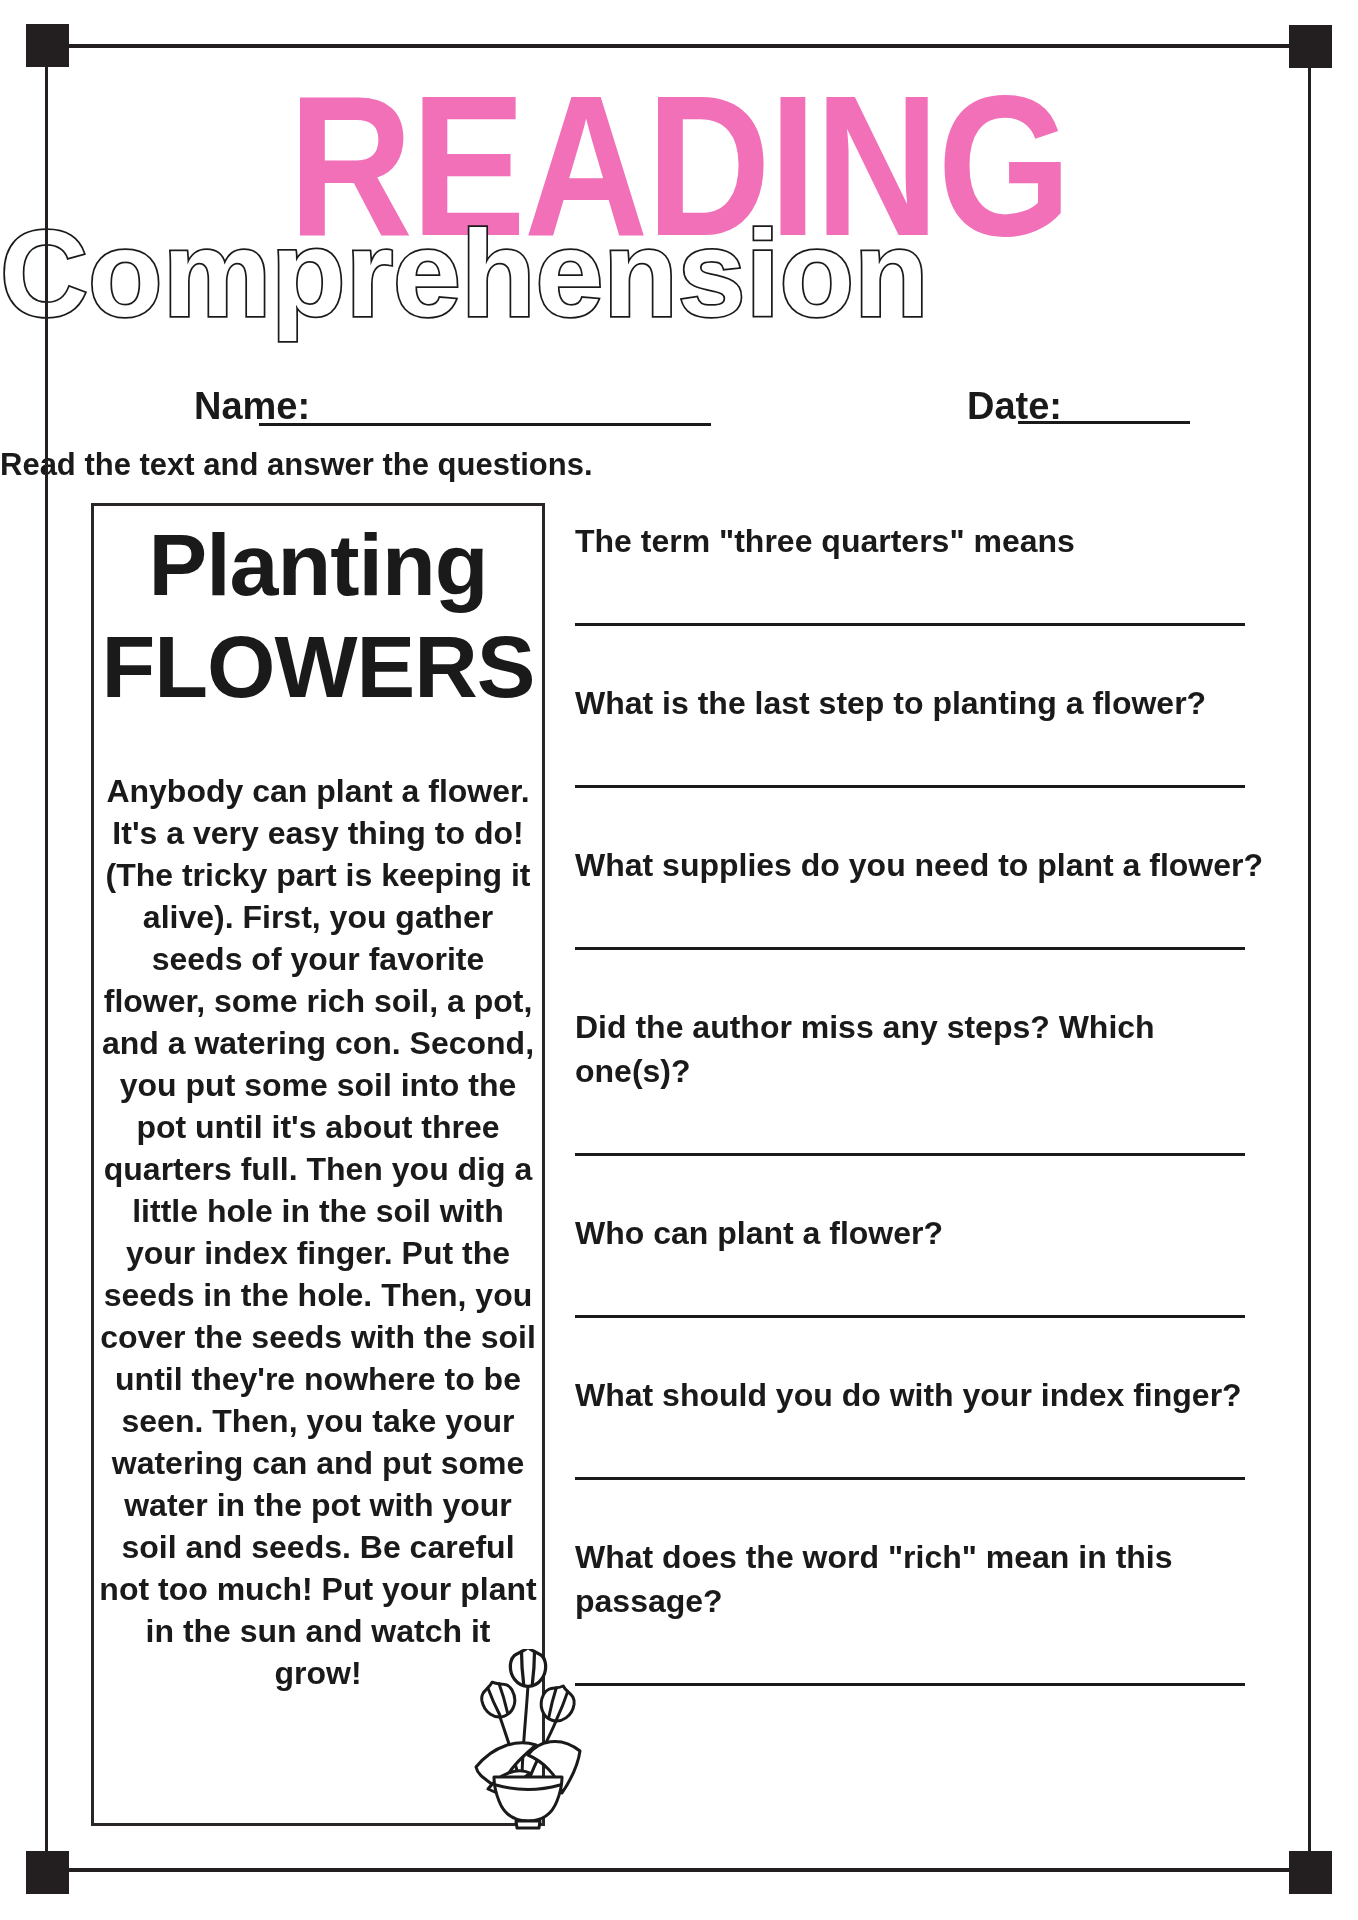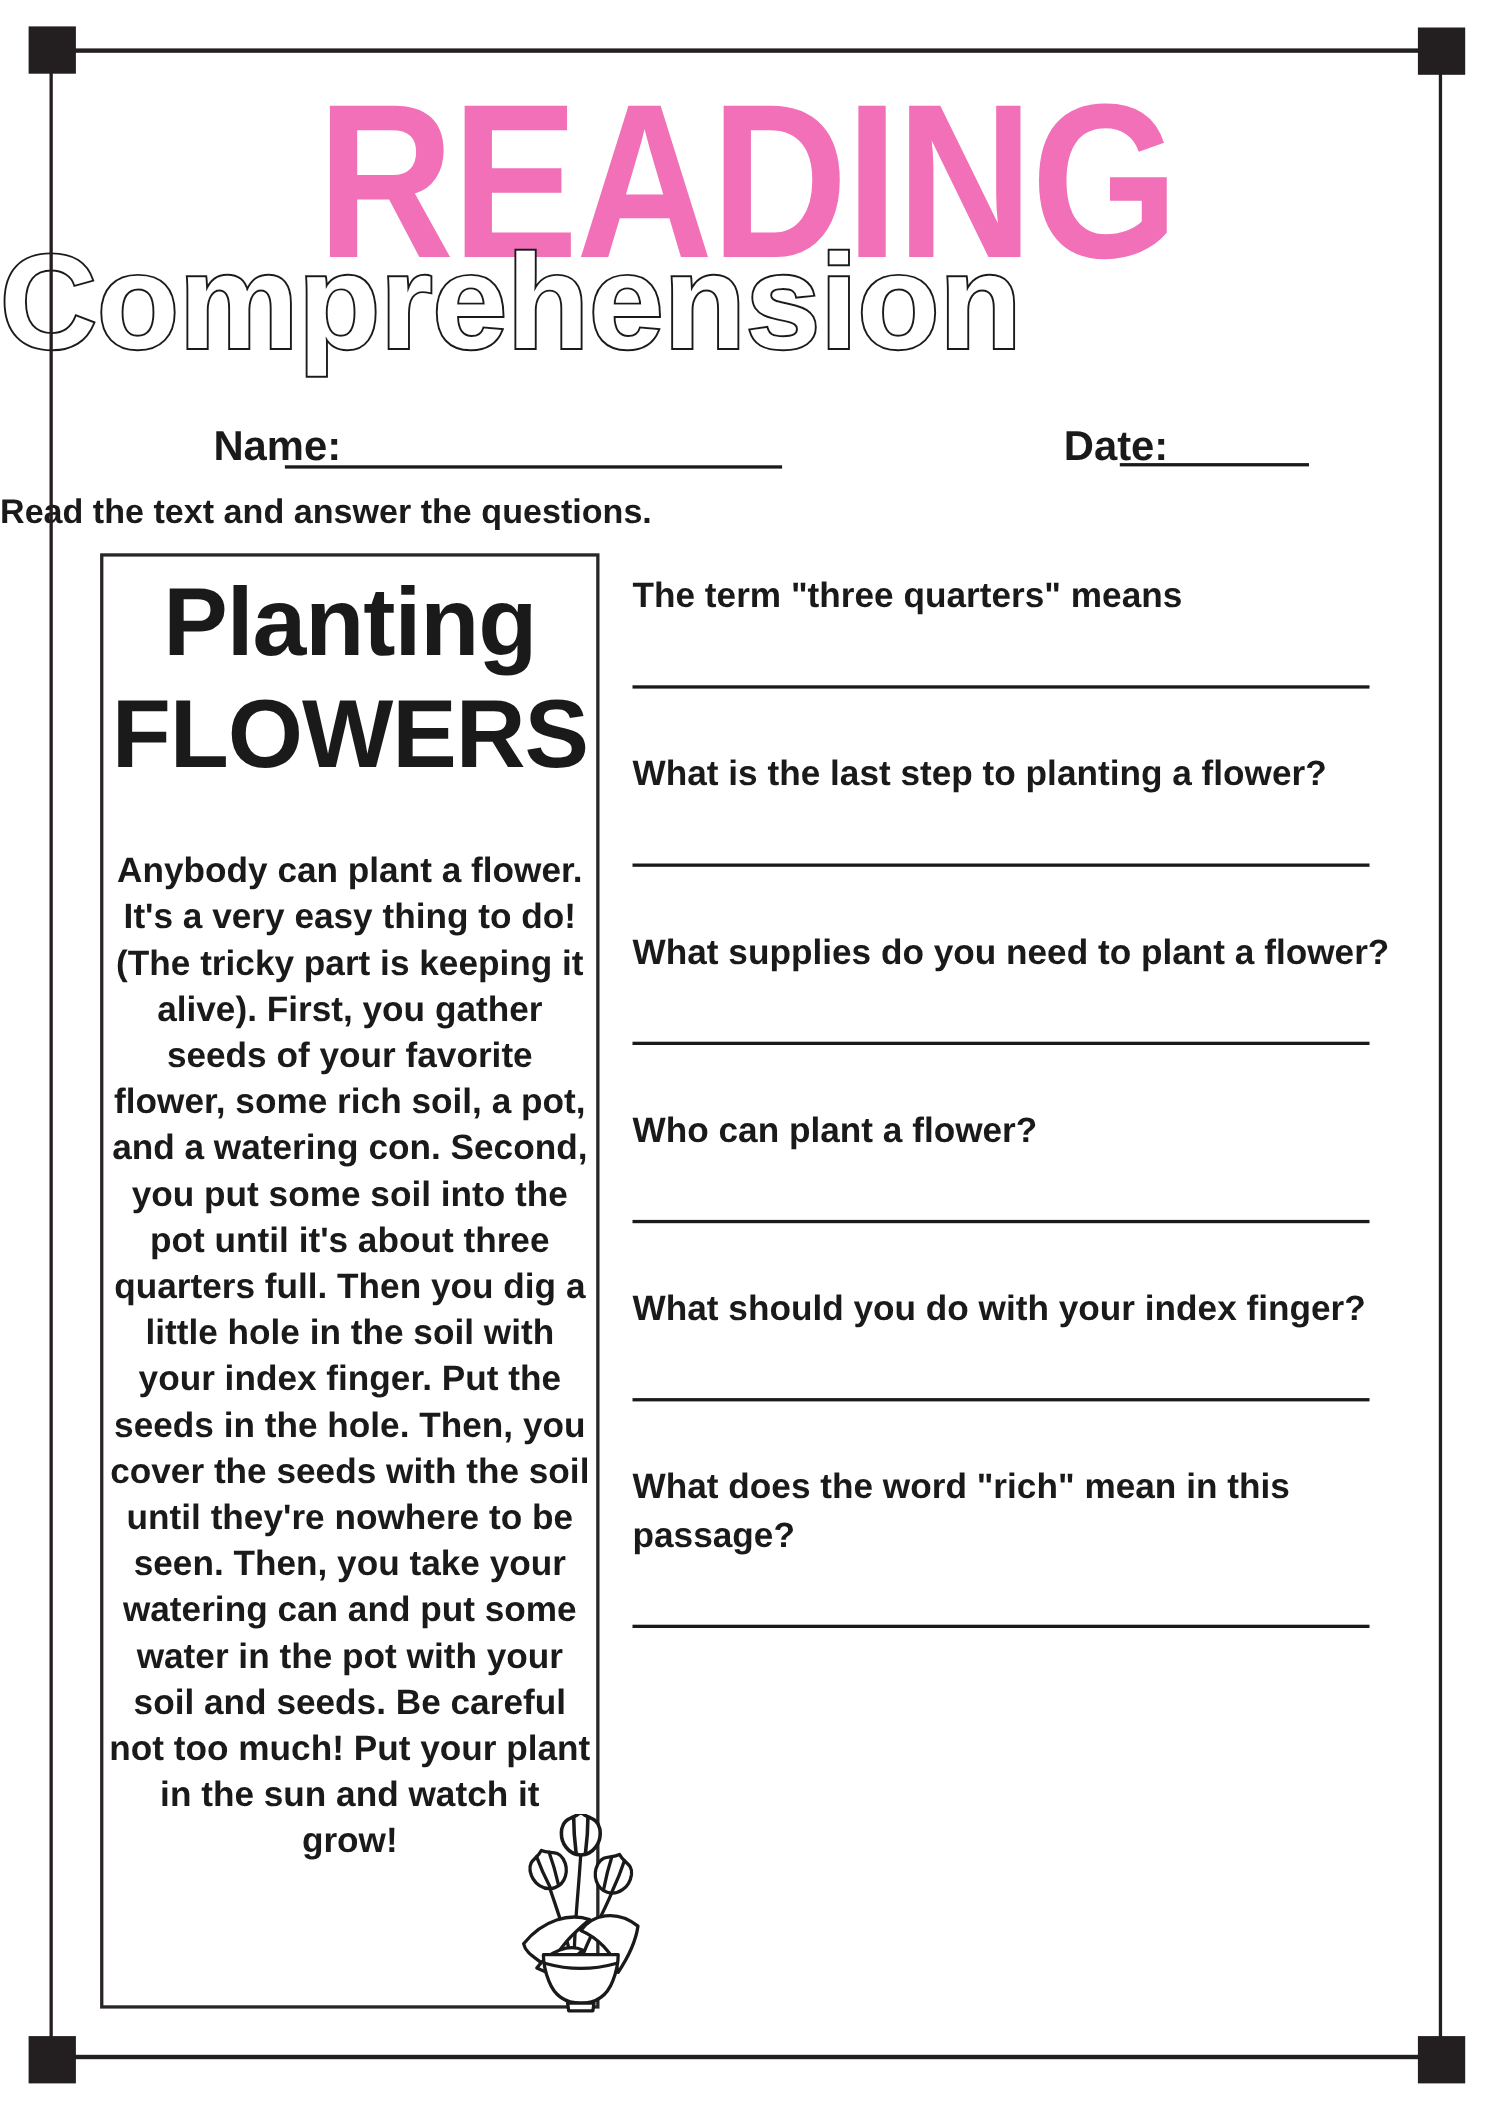--- a/index.html
+++ b/index.html
@@ -160,20 +160,24 @@
   <div class="q">
     <p class="q-text">What is the last step to planting a flower?</p>
     <div class="ans-line"></div>
   </div>
 
   <div class="q">
     <p class="q-text">What supplies do you need to plant a flower?</p>
     <div class="ans-line"></div>
   </div>
 
+  <div class="q">
+    <p class="q-text">Did the author miss any steps? Which one(s)?</p>
+    <div class="ans-line"></div>
+  </div>
 
   <div class="q">
     <p class="q-text">Who can plant a flower?</p>
     <div class="ans-line"></div>
   </div>
 
   <div class="q">
     <p class="q-text">What should you do with your index finger?</p>
     <div class="ans-line"></div>
   </div>

